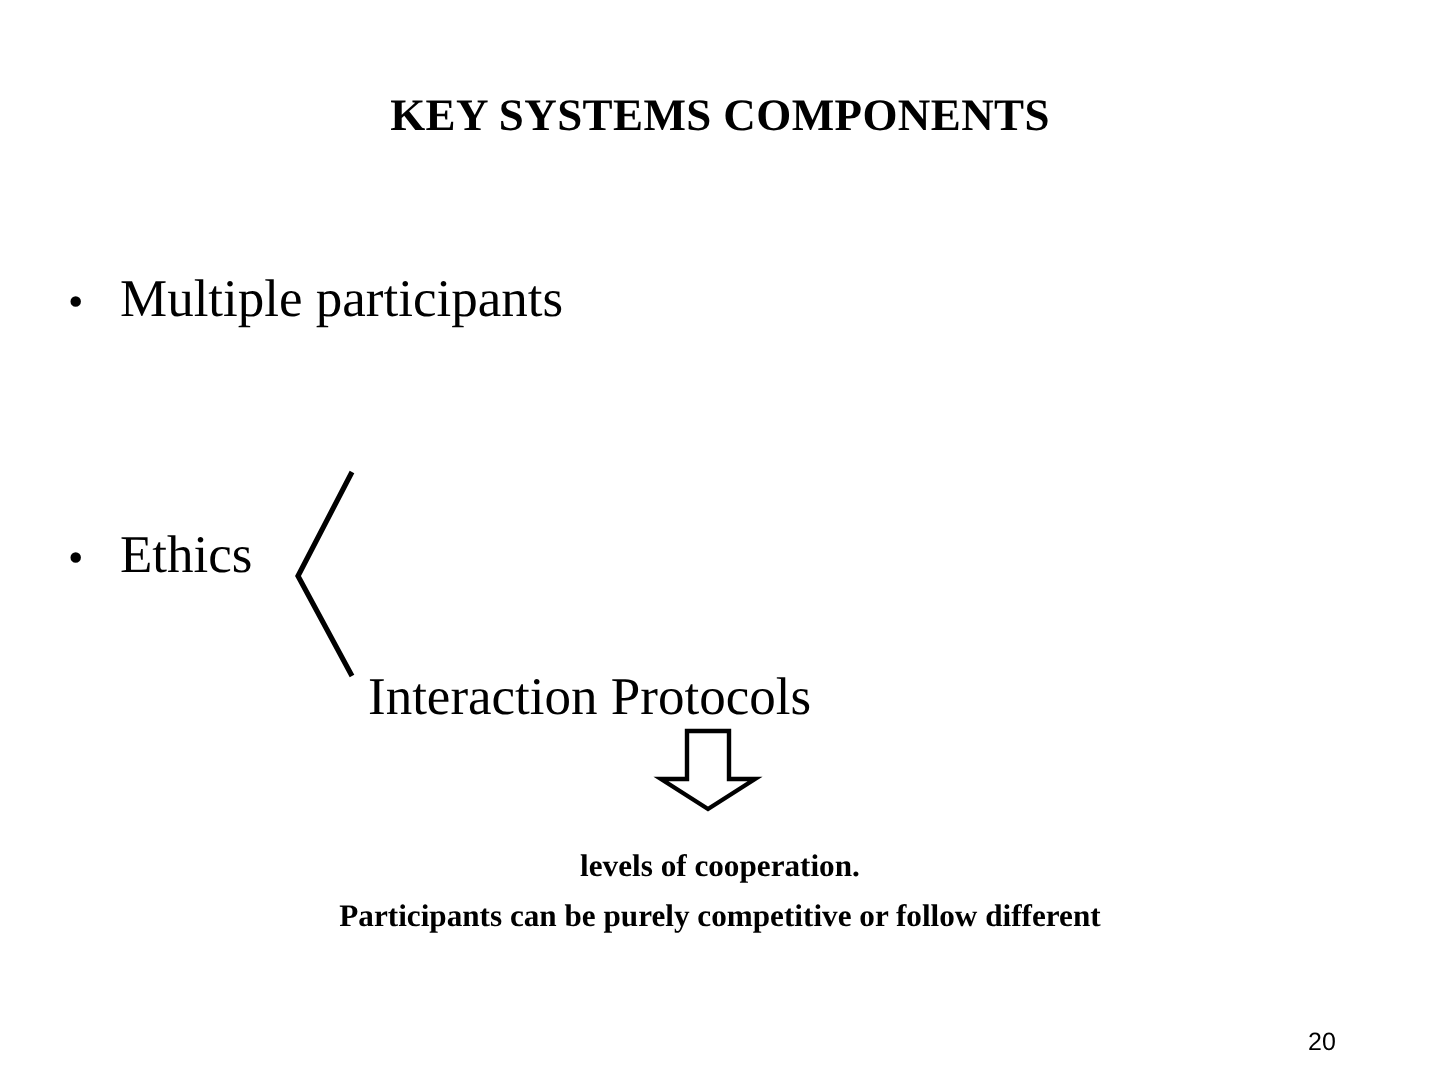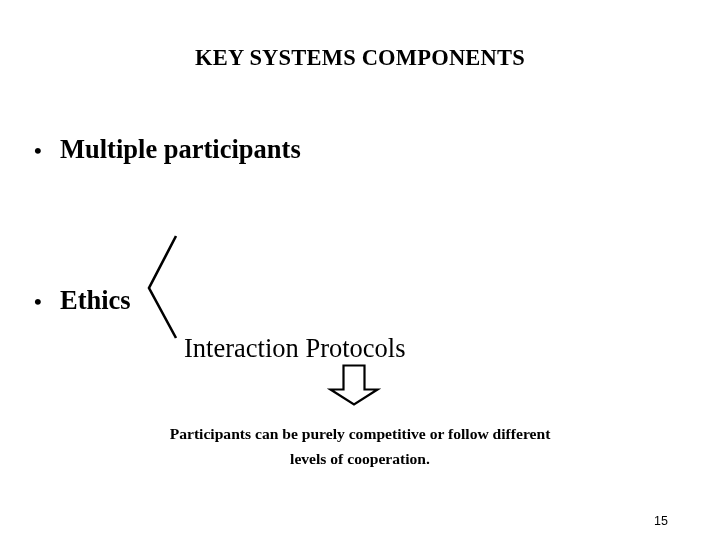--- a/index.html
+++ b/index.html
@@ -34,41 +34,41 @@
     letter-spacing: 0.2px;
     line-height: 1.1;
     white-space: nowrap;
   }
 
   
   .bullet-line {
     position: absolute;
     font-family: "Liberation Serif", "DejaVu Serif", serif;
     font-size: 26.5px;
-    font-weight: bold;
+    font-weight: normal;
     line-height: 1.18;
     white-space: nowrap;
   }
   .bullet-mark {
     display: inline-block;
     width: 26px;
     font-size: 22px;
     vertical-align: baseline;
   }
   .bullet-text {
     display: inline-block;
   }
 
   #bullet-multiple-participants {
     left: 34px;
     top: 134px;
   }
   #bullet-ethics {
     left: 34px;
-    top: 285px;
+    top: 262px;
   }
 
   
   .branch-label {
     position: absolute;
     font-family: "Liberation Serif", "DejaVu Serif", serif;
     font-size: 26.5px;
     font-weight: normal;
     line-height: 1.18;
     white-space: nowrap;
@@ -151,19 +151,19 @@
     <polyline points="34,8 7,60 34,110" fill="none" stroke="#000000" stroke-width="2.6" stroke-linecap="butt" stroke-linejoin="miter"></polyline>
   </svg>
 
   <div class="branch-label" id="label-interaction-protocols">Interaction Protocols</div>
 
   <svg id="down-arrow" viewBox="0 0 58 50">
     <path d="M 18.5,5.5 L 39.5,5.5 L 39.5,29.5 L 52.5,29.5 L 29,44.5 L 5.5,29.5 L 18.5,29.5 Z" fill="#ffffff" stroke="#000000" stroke-width="2.2" stroke-linejoin="miter"></path>
   </svg>
 
   <div class="caption">
+    <span class="caption-line">levels of cooperation.</span>
     <span class="caption-line">Participants can be purely competitive or follow different</span>
-    <span class="caption-line">levels of cooperation.</span>
   </div>
 
-  <div id="page-number">15</div>
+  <div id="page-number">20</div>
 
 </div>
 
 </body></html>

